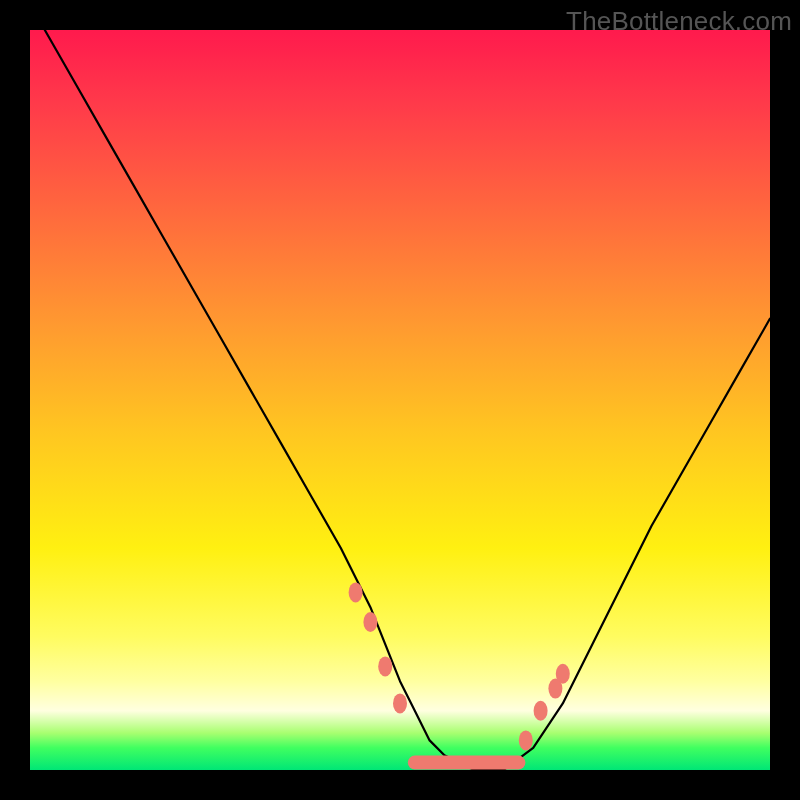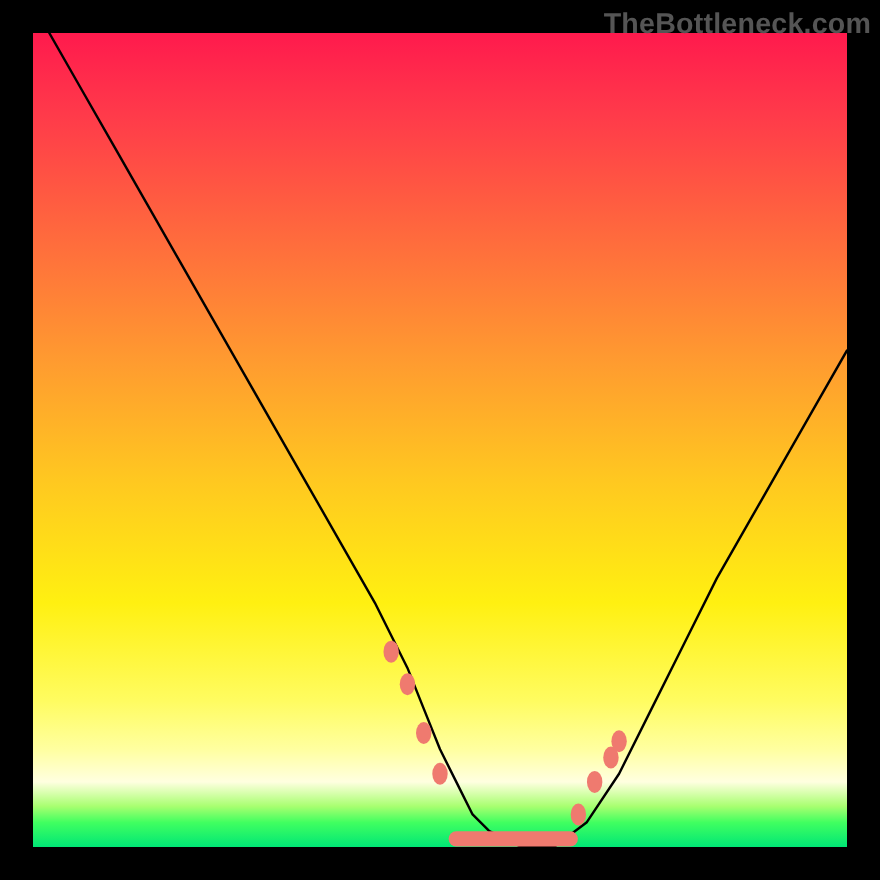--- a/index.html
+++ b/index.html
@@ -43,21 +43,21 @@
       #40ff60 97%,
       #00e676 100%
     );
   }
   .watermark {
     position: absolute;
     top: 6px;
     right: 8px;
     color: #555;
     font-size: 26px;
-    font-weight: 700;
+    font-weight: 400;
     letter-spacing: 0.2px;
     user-select: none;
   }
   svg.curve {
     position: absolute;
     left: 0; top: 0;
     width: 740px; height: 740px;
   }
   .curve-path {
     fill: none;

